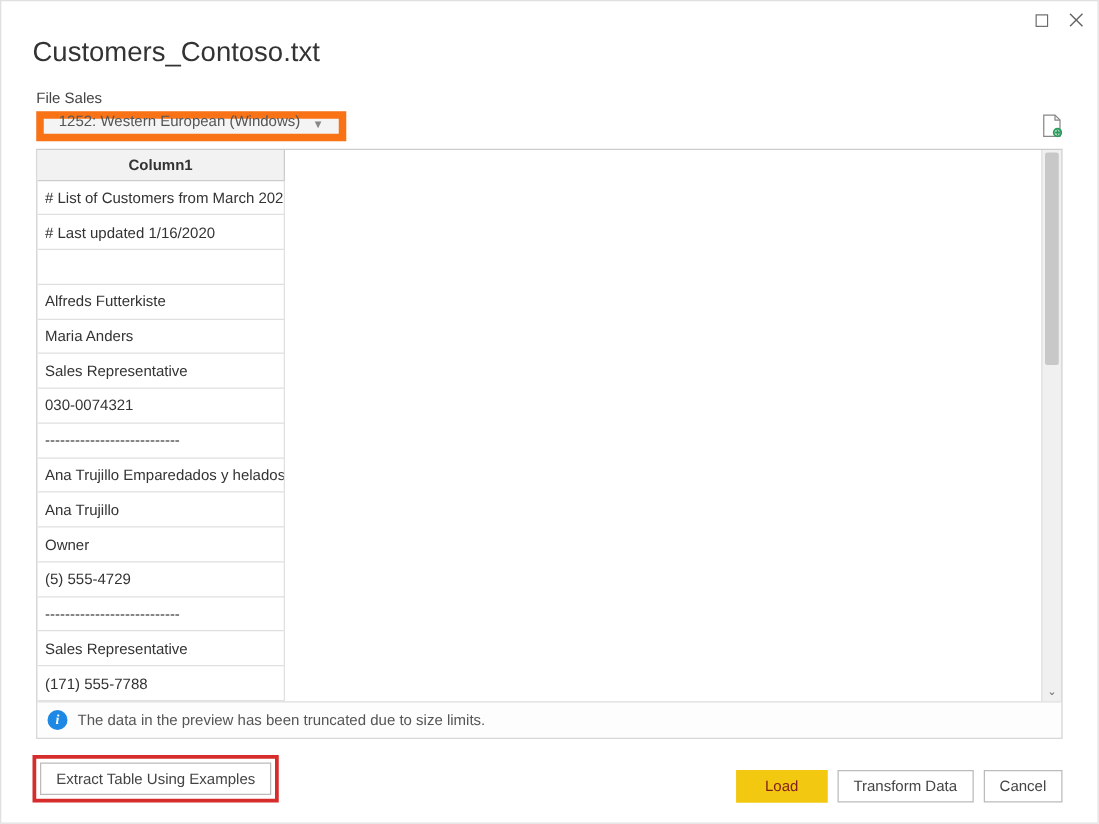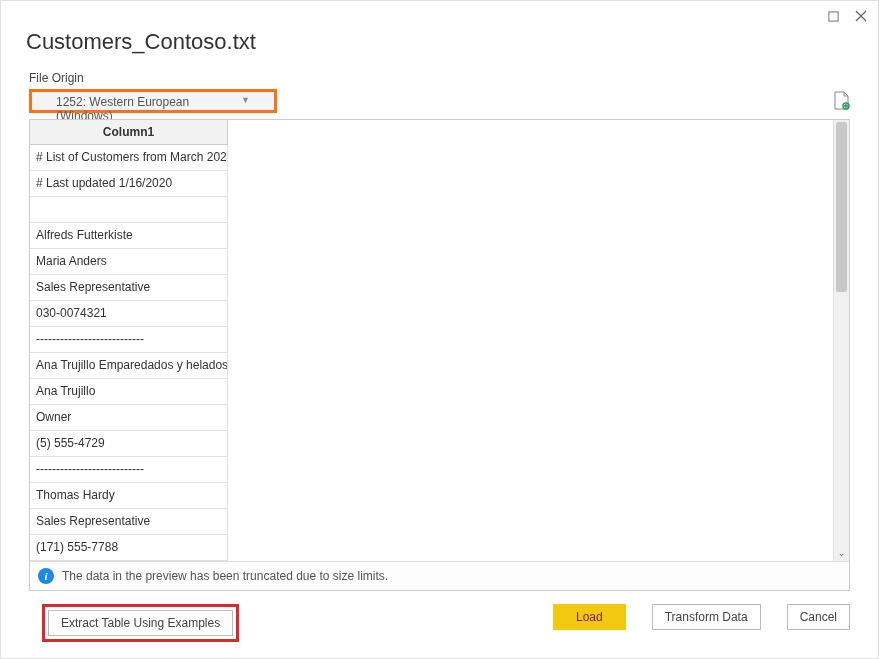--- a/index.html
+++ b/index.html
@@ -43,27 +43,27 @@
       color: #444;
       margin-bottom: 4px;
     }
     .top-row {
       display: flex;
       align-items: center;
       justify-content: space-between;
       margin-bottom: 6px;
     }
     .file-origin-select {
-      border: 3px solid #f97316;
+      border: 6px solid #f97316;
       background: #f4f4f4;
-      padding: 3px 24px;
+      padding: 3px 12px;
       width: 248px;
       height: 24px;
       display: flex;
-      align-items: flex-start;
+      align-items: flex-end;
       justify-content: space-between;
       font-size: 12px;
       color: #555;
       cursor: pointer;
     }
     .file-origin-select .chevron {
       color: #888;
       font-size: 9px;
     }
     .doc-icon {
@@ -158,25 +158,25 @@
       align-items: center;
       justify-content: center;
       font-size: 11px;
       font-weight: bold;
       font-family: Georgia, serif;
       font-style: italic;
     }
     .footer {
       position: absolute;
       bottom: 16px;
-      left: 44px;
+      left: 28px;
       right: 28px;
       display: flex;
-      align-items: flex-start;
-      gap: 26px;
+      align-items: flex-end;
+      gap: 8px;
     }
     .btn {
       border: 1px solid #bbb;
       background: #fff;
       padding: 5px 12px;
       font-size: 12px;
       cursor: pointer;
       color: #444;
       font-family: inherit;
     }
@@ -206,21 +206,21 @@
     <svg viewBox="0 0 12 12" width="12" height="12">
         <line x1="1" y1="1" x2="11" y2="11" stroke="#666" stroke-width="1.2"></line>
         <line x1="11" y1="1" x2="1" y2="11" stroke="#666" stroke-width="1.2"></line>
       </svg>
   </span>
 </div>
 
 <h1 class="dialog-title">Customers_Contoso.txt</h1>
 
 <div class="content-area">
-  <div class="file-origin-label">File Origin</div>
+  <div class="file-origin-label">File Sales</div>
   <div class="top-row">
     <div class="file-origin-select">
       <span>1252: Western European (Windows)</span>
       <span class="chevron">▼</span>
     </div>
     <div class="doc-icon">
       <svg viewBox="0 0 16 20">
         <path d="M1 1 L10 1 L14 5 L14 18 L1 18 Z" fill="none" stroke="#888" stroke-width="1"></path>
         <path d="M10 1 L10 5 L14 5" fill="none" stroke="#888" stroke-width="1"></path>
         <circle cx="12" cy="15" r="3" fill="none" stroke="#2a9d5c" stroke-width="1.5"></circle>
@@ -271,23 +271,20 @@
             <tr>
               <td>Owner</td>
             </tr>
             <tr>
               <td>(5) 555-4729</td>
             </tr>
             <tr>
               <td>---------------------------</td>
             </tr>
             <tr>
-              <td>Thomas Hardy</td>
-            </tr>
-            <tr>
               <td>Sales Representative</td>
             </tr>
             <tr>
               <td>(171) 555-7788</td>
             </tr>
           </tbody>
       </table>
       <div class="scrollbar-track">
         <div class="scrollbar-thumb"></div>
         <div class="scrollbar-arrow down">⌄</div>

